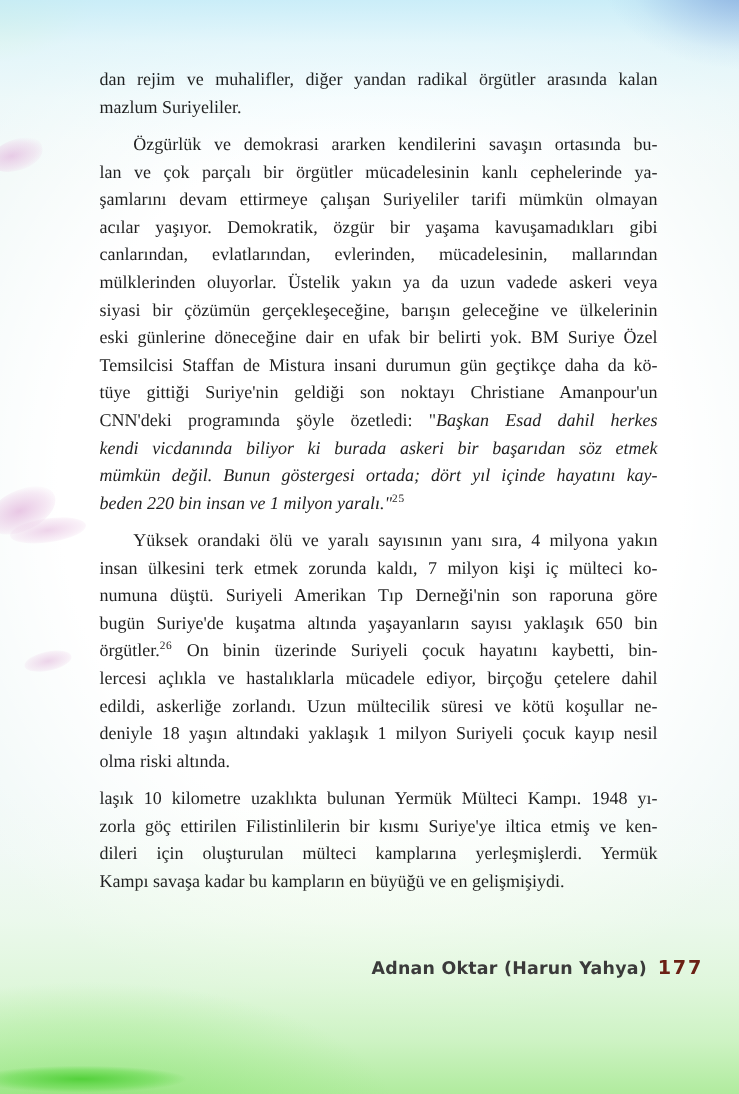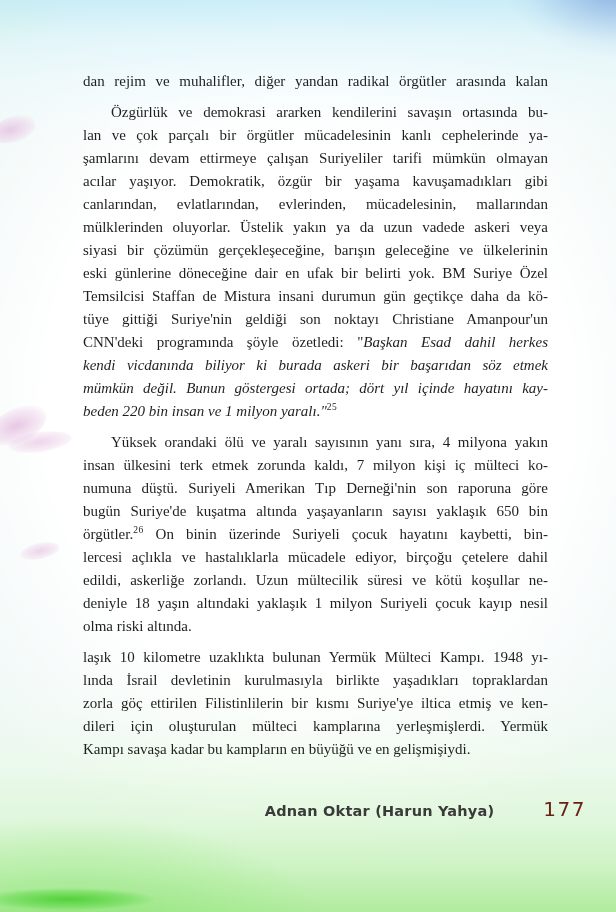--- a/index.html
+++ b/index.html
@@ -32,49 +32,50 @@
   .f2a { left:-10px; top:408px; width:58px; height:34px; border-radius:55% 45% 60% 40%;
         background:radial-gradient(ellipse at 45% 50%, rgba(216,155,208,0.55) 0%, rgba(228,185,222,0.30) 55%, transparent 80%);
         transform:rotate(-20deg); }
   .f2b { left:8px; top:432px; width:64px; height:20px; border-radius:50%;
         background:radial-gradient(ellipse at 50% 50%, rgba(222,170,214,0.50) 0%, rgba(232,195,226,0.25) 60%, transparent 82%);
         transform:rotate(-8deg); }
   .f3 { left:20px; top:543px; width:40px; height:16px; border-radius:50%;
         background:radial-gradient(ellipse at 50% 50%, rgba(220,168,212,0.48) 0%, rgba(230,192,224,0.24) 60%, transparent 82%);
         transform:rotate(-12deg); }
   .textcol {
-    position:absolute; left:83px; top:70px; width:465px;
+    position:absolute; left:83px; top:56px; width:465px;
     font-size:15px; line-height:23px; color:#1f1f1f;
   }
   .para { margin:0 0 8px 0; }
   .line { white-space:nowrap; text-align:justify; text-align-last:justify; }
   .line.last { text-align-last:left; }
   .line.indent { padding-left:28px; }
   .it { font-style:italic; }
   .line sup { font-size:9.5px; vertical-align:super; line-height:0; letter-spacing:0.5px; }
   .footer {
     position:absolute; right:30px; top:797px;
     display:flex; align-items:baseline; gap:9px;
     font-family:"DejaVu Sans", sans-serif;
   }
   .author { font-weight:bold; font-size:14.5px; color:#3a3a3a; letter-spacing:0.2px; }
-  .pagenum { font-weight:normal; font-size:20px; color:#6b2015; letter-spacing:1.5px;margin-left:40px; }
+  .pagenum { font-weight:bold; font-size:16px; color:#6b2015; letter-spacing:1.5px; }
 </style>
 </head>
 <body>
 
 <div class="page">
   <div class="flower f1"></div>
   <div class="flower f2a"></div>
   <div class="flower f2b"></div>
   <div class="flower f3"></div>
 
   <div class="textcol">
       <div class="para">
         <div class="line"><span>dan rejim ve muhalifler, diğer yandan radikal örgütler arasında kalan</span></div>
+        <div class="line last"><span>mazlum Suriyeliler.</span></div>
       </div>
       <div class="para">
         <div class="line indent"><span>Özgürlük ve demokrasi ararken kendilerini savaşın ortasında bu-</span></div>
         <div class="line"><span>lan ve çok parçalı bir örgütler mücadelesinin kanlı cephelerinde ya-</span></div>
         <div class="line"><span>şamlarını devam ettirmeye çalışan Suriyeliler tarifi mümkün olmayan</span></div>
         <div class="line"><span>acılar yaşıyor. Demokratik, özgür bir yaşama kavuşamadıkları gibi</span></div>
         <div class="line"><span>canlarından, evlatlarından, evlerinden, mücadelesinin, mallarından</span></div>
         <div class="line"><span>mülklerinden oluyorlar. Üstelik yakın ya da uzun vadede askeri veya</span></div>
         <div class="line"><span>siyasi bir çözümün gerçekleşeceğine, barışın geleceğine ve ülkelerinin</span></div>
         <div class="line"><span>eski günlerine döneceğine dair en ufak bir belirti yok. BM Suriye Özel</span></div>
@@ -91,21 +92,20 @@
         <div class="line"><span>numuna düştü. Suriyeli Amerikan Tıp Derneği'nin son raporuna göre</span></div>
         <div class="line"><span>bugün Suriye'de kuşatma altında yaşayanların sayısı yaklaşık 650 bin</span></div>
         <div class="line"><span>örgütler.</span><sup>26</sup><span> On binin üzerinde Suriyeli çocuk hayatını kaybetti, bin-</span></div>
         <div class="line"><span>lercesi açlıkla ve hastalıklarla mücadele ediyor, birçoğu çetelere dahil</span></div>
         <div class="line"><span>edildi, askerliğe zorlandı. Uzun mültecilik süresi ve kötü koşullar ne-</span></div>
         <div class="line"><span>deniyle 18 yaşın altındaki yaklaşık 1 milyon Suriyeli çocuk kayıp nesil</span></div>
         <div class="line last"><span>olma riski altında.</span></div>
       </div>
       <div class="para">
         <div class="line"><span>laşık 10 kilometre uzaklıkta bulunan Yermük Mülteci Kampı. 1948 yı-</span></div>
-        <div class="line"><span>lında İsrail devletinin kurulmasıyla birlikte yaşadıkları topraklardan</span></div>
         <div class="line"><span>zorla göç ettirilen Filistinlilerin bir kısmı Suriye'ye iltica etmiş ve ken-</span></div>
         <div class="line"><span>dileri için oluşturulan mülteci kamplarına yerleşmişlerdi. Yermük</span></div>
         <div class="line last"><span>Kampı savaşa kadar bu kampların en büyüğü ve en gelişmişiydi.</span></div>
       </div>
     </div>
 
   <div class="footer">
     <span class="author">Adnan Oktar (Harun Yahya)</span>
     <span class="pagenum">177</span>
   </div>

